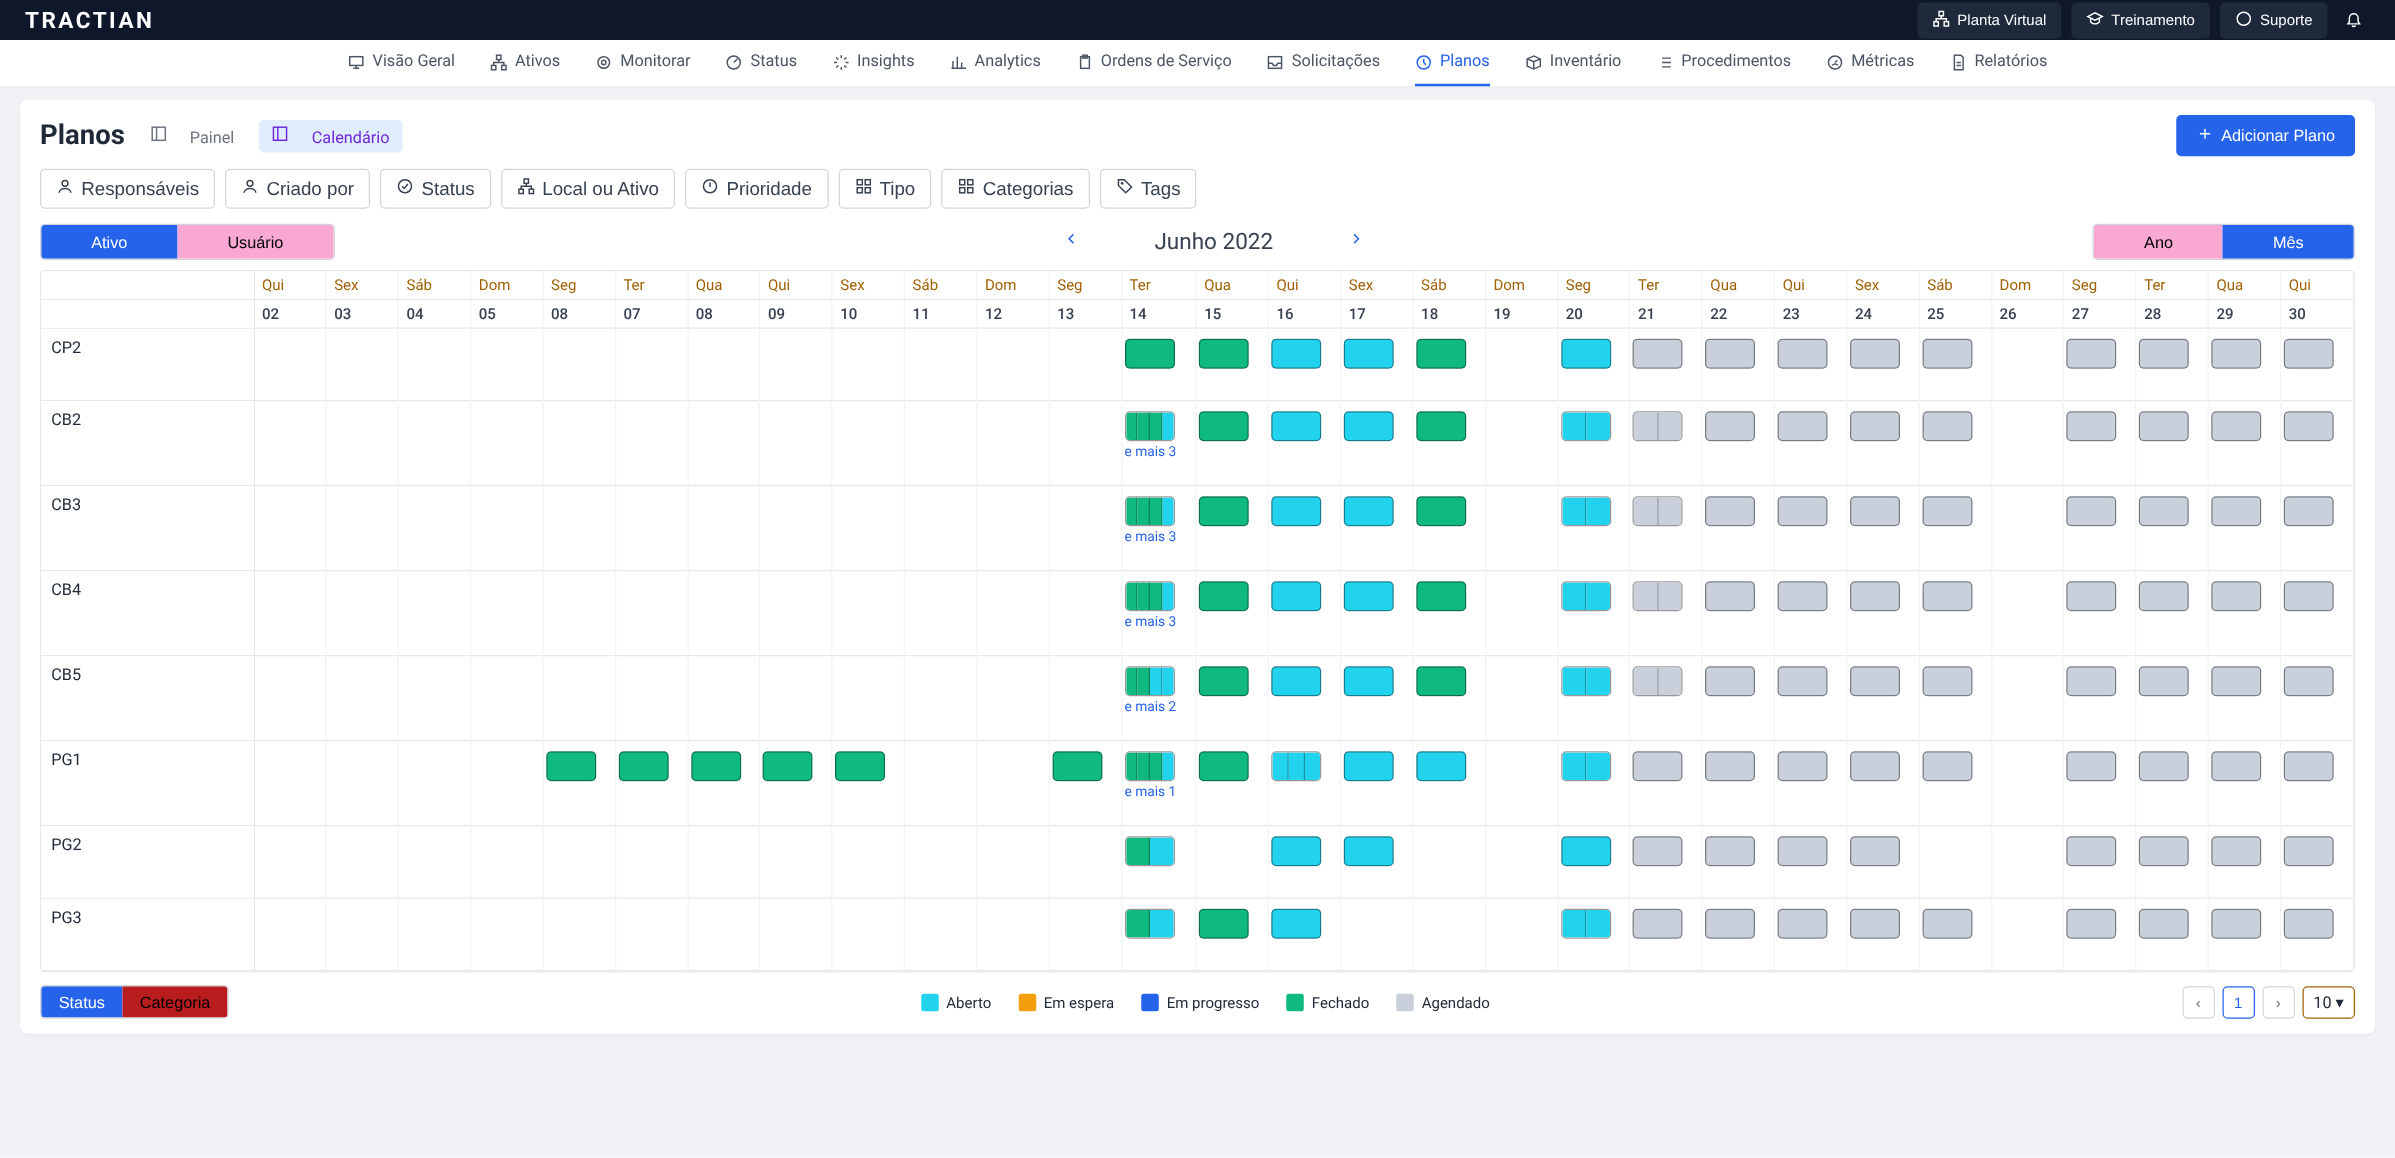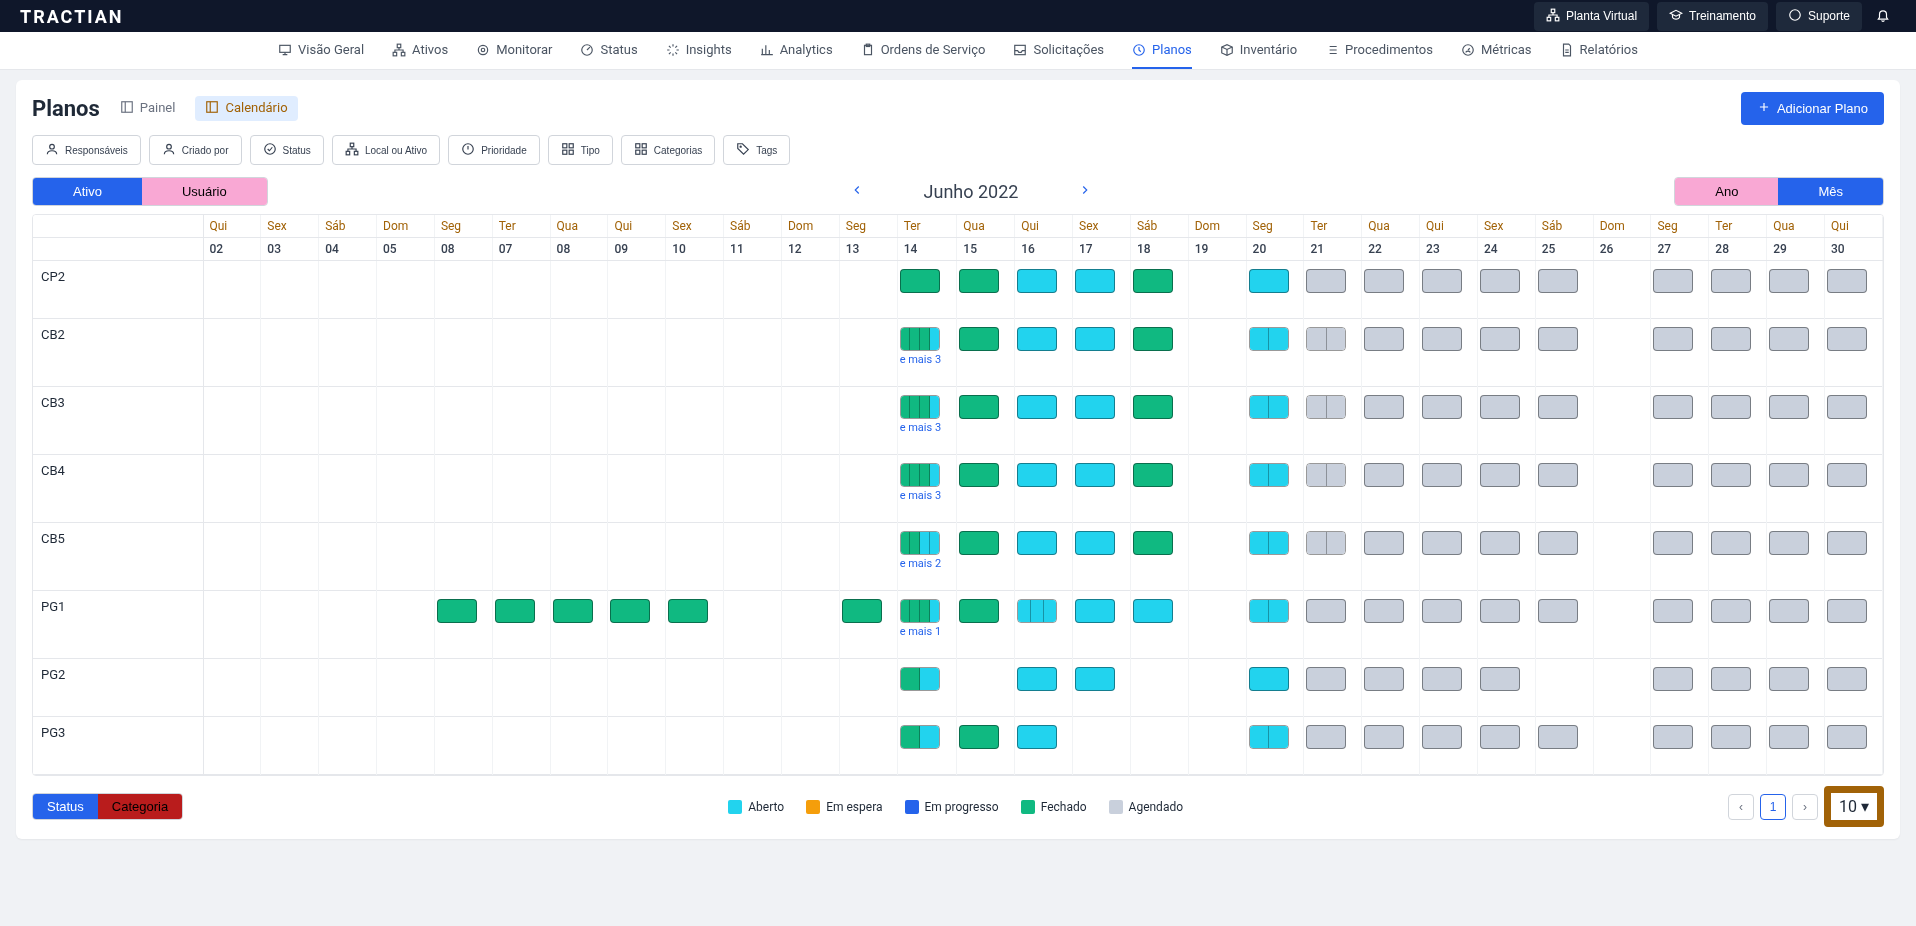--- a/index.html
+++ b/index.html
@@ -11,26 +11,26 @@
 .bell { color:#fff; font-size:16px; cursor:pointer; padding:0 6px; }
 .navbar { background:#fff; border-bottom:1px solid #e5e7eb; height:38px; display:flex; align-items:flex-start; justify-content:center; gap:28px; }
 .nav-item { display:flex; align-items:center; gap:6px; font-size:13px; color:#4b5563; cursor:pointer; height:100%; border-bottom:2px solid transparent; }
 .nav-item.active { color:#2563eb; border-bottom-color:#2563eb; }
 .nav-icon { width:14px; height:14px; display:inline-flex; }
 .page { padding:10px 16px; }
 .card { background:#fff; border-radius:6px; padding:12px 16px; box-shadow:0 1px 2px rgba(0,0,0,0.05); }
 .header-row { display:flex; align-items:center; justify-content:space-between; margin-bottom:10px; }
 .title-group { display:flex; align-items:center; gap:10px; }
 .page-title { font-size:22px; font-weight:700; }
-.view-toggle { display:flex; align-items:flex-start; gap:6px; padding:4px 10px; border-radius:4px; font-size:13px; cursor:pointer; }
+.view-toggle { display:flex; align-items:flex-end; gap:18px; padding:4px 10px; border-radius:4px; font-size:13px; cursor:pointer; }
 .view-toggle.inactive { color:#6b7280; }
-.view-toggle.active { background:#e0edff; color:#a16207; }
+.view-toggle.active { background:#e0edff; color:#6d28d9; }
 .add-btn { background:#2563eb; color:#fff; border:none; padding:8px 16px; border-radius:4px; font-size:13px; display:flex; align-items:center; gap:6px; cursor:pointer; }
 .filters-row { display:flex; gap:8px; margin-bottom:12px; }
-.filter-btn { border:1px solid #d1d5db; background:#fff; padding:6px 12px; border-radius:4px; font-size:10px; display:flex; align-items:center; gap:6px; cursor:pointer; color:#374151; }
+.filter-btn { border:1px solid #d1d5db; background:#fff; padding:6px 12px; border-radius:4px; font-size:15px; display:flex; align-items:center; gap:6px; cursor:pointer; color:#374151; }
 .controls-row { display:flex; align-items:center; justify-content:space-between; margin-bottom:8px; }
 .seg-group { display:flex; border:1px solid #d1d5db; border-radius:4px; overflow:hidden; }
 .seg-btn { padding:6px 40px; font-size:13px; background:#f9a8d4; border:none; cursor:pointer; }
 .seg-btn.active { background:#2563eb; color:#fff; }
 .month-nav { display:flex; align-items:center; gap:60px; }
 .arrow { color:#2563eb; font-size:16px; cursor:pointer; background:none; border:none; }
 .month-label { font-size:18px; color:#374151; }
 .calendar-scroll { overflow-x:auto; border:1px solid #e5e7eb; border-radius:4px; }
 .calendar-table { width:100%; border-collapse:collapse; min-width:1480px; }
 .calendar-table th, .calendar-table td { border-right:1px solid #f1f3f5; text-align:left; }
@@ -49,21 +49,21 @@
 .footer-row { display:flex; align-items:center; justify-content:space-between; margin-top:10px; }
 .footer-seg { display:flex; border:1px solid #d1d5db; border-radius:4px; overflow:hidden; }
 .footer-seg button { padding:5px 14px; font-size:13px; border:none; background:#b91c1c; cursor:pointer; }
 .footer-seg button.active { background:#2563eb; color:#fff; }
 .legend { display:flex; gap:22px; align-items:center; }
 .legend-item { display:flex; align-items:center; gap:6px; font-size:12px; }
 .legend-swatch { width:14px; height:14px; border-radius:2px; }
 .pagination { display:flex; align-items:center; gap:6px; }
 .pg-btn { border:1px solid #d1d5db; background:#fff; width:26px; height:26px; border-radius:4px; font-size:12px; cursor:pointer; color:#6b7280; }
 .pg-btn.active { border-color:#2563eb; color:#2563eb; }
-.pg-size { border:7px solid #a16207; padding:4px 8px; border-radius:4px; font-size:16px; }
+.pg-size { border:1px solid #a16207; padding:4px 8px; border-radius:4px; font-size:13px; }
 svg { width:14px; height:14px; }
 </style>
 </head>
 <body>
 
 <div class="topbar">
   <div class="logo">TRACTIAN</div>
   <div class="top-actions">
     <button class="top-btn">
       <span><svg viewBox="0 0 24 24" fill="none" stroke="currentColor" stroke-width="2">

